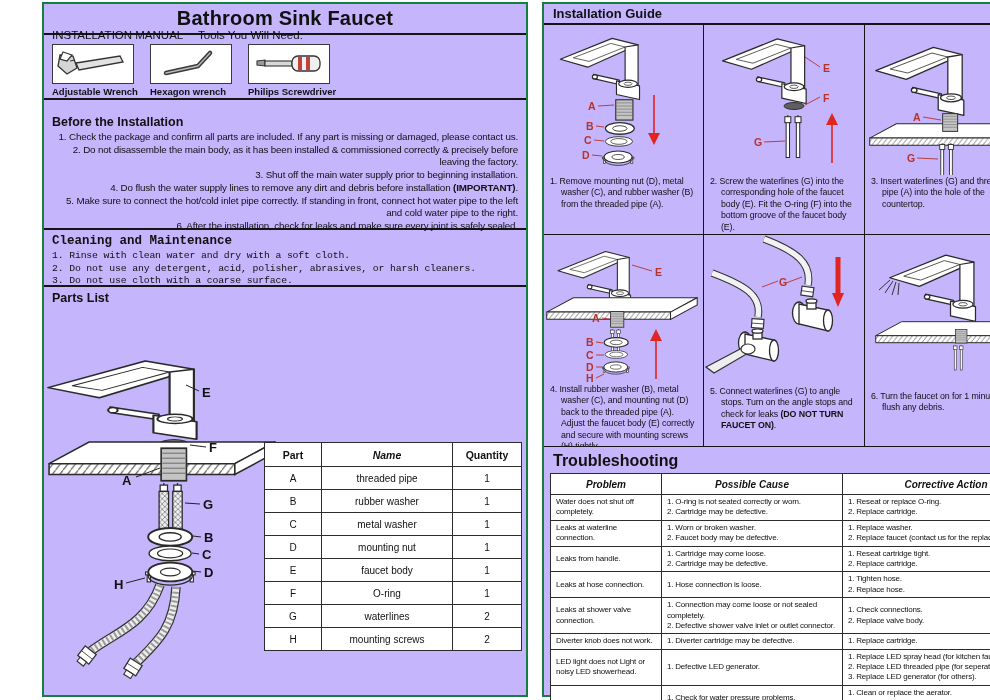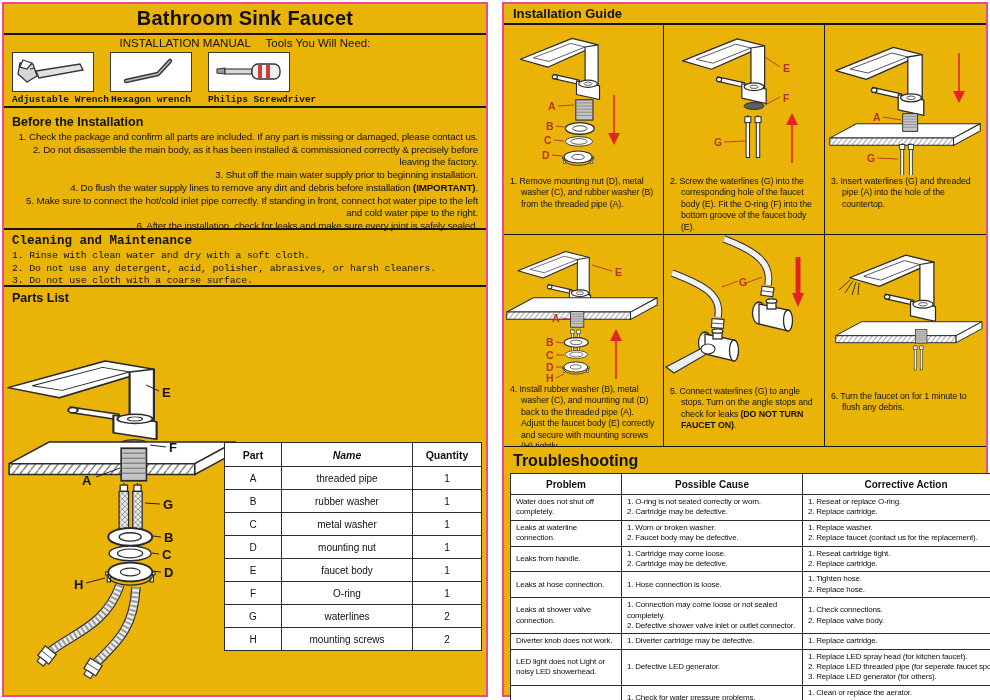--- a/index.html
+++ b/index.html
@@ -1,33 +1,33 @@
 <!DOCTYPE html>
 <html><head>
 <meta charset="utf-8">
 <style>
   html,body{margin:0;padding:0;}
   body{
     width:990px;height:700px;position:relative;background:#ffffff;
     font-family:"Liberation Sans","DejaVu Sans",sans-serif;color:#111;
     -webkit-font-smoothing:antialiased;
   }
-  .page{position:absolute;top:2px;background:#eab308;border:2px solid #ec4899;box-sizing:border-box;}
+  .page{position:absolute;top:2px;background:#c4b5fd;border:2px solid #15803d;box-sizing:border-box;margin-left:40px;}
   #page-left{left:2px;width:486px;height:695px;}
   #page-right{left:502px;width:486px;height:695px;}
 
   
   .lsec{position:absolute;left:0;right:0;box-sizing:border-box;}
   .l-title{top:0;height:31px;border-bottom:2px solid #151515;display:flex;align-items:center;justify-content:center;
            font-size:20px;font-weight:bold;letter-spacing:.2px;}
-  .l-tools{top:30px;height:74px;border-bottom:2px solid #151515;padding:3px 8px;text-align:center;}
+  .l-tools{top:22px;height:74px;border-bottom:2px solid #151515;padding:3px 8px;}
   .tools-head{font-size:11.5px;margin-bottom:3px;white-space:nowrap;}
   .tools-head .t2{margin-left:12px;}
   .tools-row{display:flex;gap:16px;}
-  .tool{width:82px;font-family:Liberation Mono, monospace;}
+  .tool{width:82px;}
   .tool-box{width:80px;height:38px;border:1px solid #3a3a3a;display:flex;align-items:center;justify-content:center;background:#fff;}
   .tool-label{font-size:9.5px;font-weight:bold;margin-top:2px;white-space:nowrap;}
   .l-before{top:107px;height:119px;border-bottom:2px solid #151515;padding:3px 8px;}
   .l-clean{top:226px;height:57px;border-bottom:2px solid #151515;padding:3px 8px;font-family:Liberation Mono, monospace;}
   .l-parts{top:283px;bottom:0;padding:3px 8px;}
   .sec-h{font-size:12.5px;font-weight:bold;margin:1px 0 2px;}
   .plist{font-size:9.8px;line-height:1.3;letter-spacing:-0.15px;}
   .plist div{margin:0;text-align:right;}
 
   .parts-table{position:absolute;left:220px;top:155px;border-collapse:collapse;font-size:10px;}
@@ -45,21 +45,21 @@
   .cell{border-right:1.4px solid #151515;border-bottom:1.4px solid #151515;position:relative;overflow:hidden;}
   .cell:nth-child(3n){border-right:none;}
   .cell .ill{display:block;}
   .caption{font-size:8.8px;line-height:1.3;letter-spacing:-0.1px;padding:1px 5px 0 17px;text-indent:-11px;}
 
   .ts-wrap{padding:3px 6px 0 6px;}
   .ts-h{font-size:16px;font-weight:bold;padding:2px 3px 3px;}
   .ts-table{border-collapse:collapse;font-size:8px;line-height:1.3;width:472px;table-layout:fixed;}
   .ts-table th,.ts-table td{border:1.2px solid #2c2c2c;padding:2px 5px;vertical-align:middle;background:#fff;
                             letter-spacing:-0.2px;}
-  .ts-table th{font-weight:bold;font-size:10px;text-align:center;height:16px;letter-spacing:0;}
+  .ts-table th{font-weight:bold;font-size:10px;text-align:center;height:16px;letter-spacing:0;font-style:italic;}
   .ts-multiline{white-space:pre-line;}
   .ts-col1{width:100px;} .ts-col2{width:170px;} .ts-col3{width:196px;}
 
   
   .rl{fill:#b5332a;font-family:"Liberation Sans",sans-serif;font-weight:bold;font-size:10.5px;}
   .bl{fill:#111;font-family:"Liberation Sans",sans-serif;font-weight:bold;font-size:13px;}
   .rlead{stroke:#b5332a;stroke-width:0.9;}
   .blead{stroke:#222;stroke-width:1;}
 </style>
 </head>

